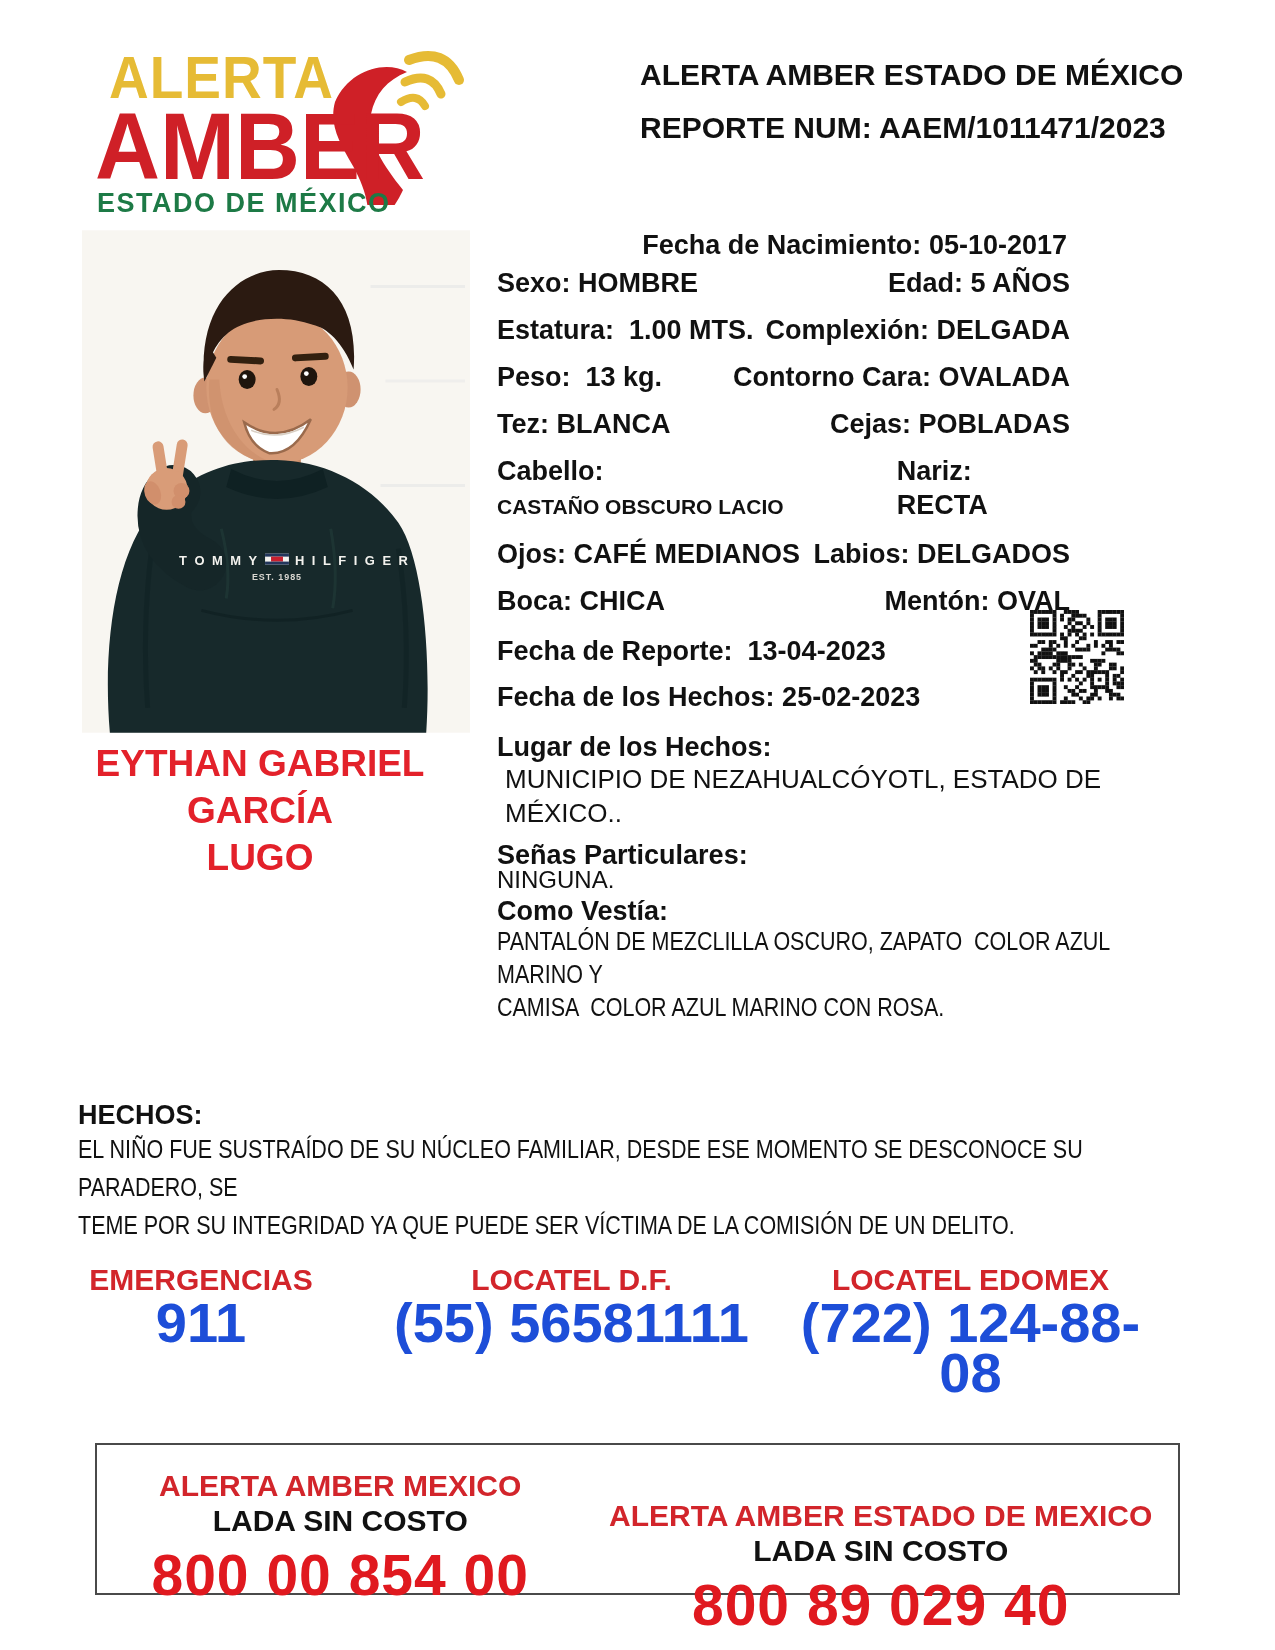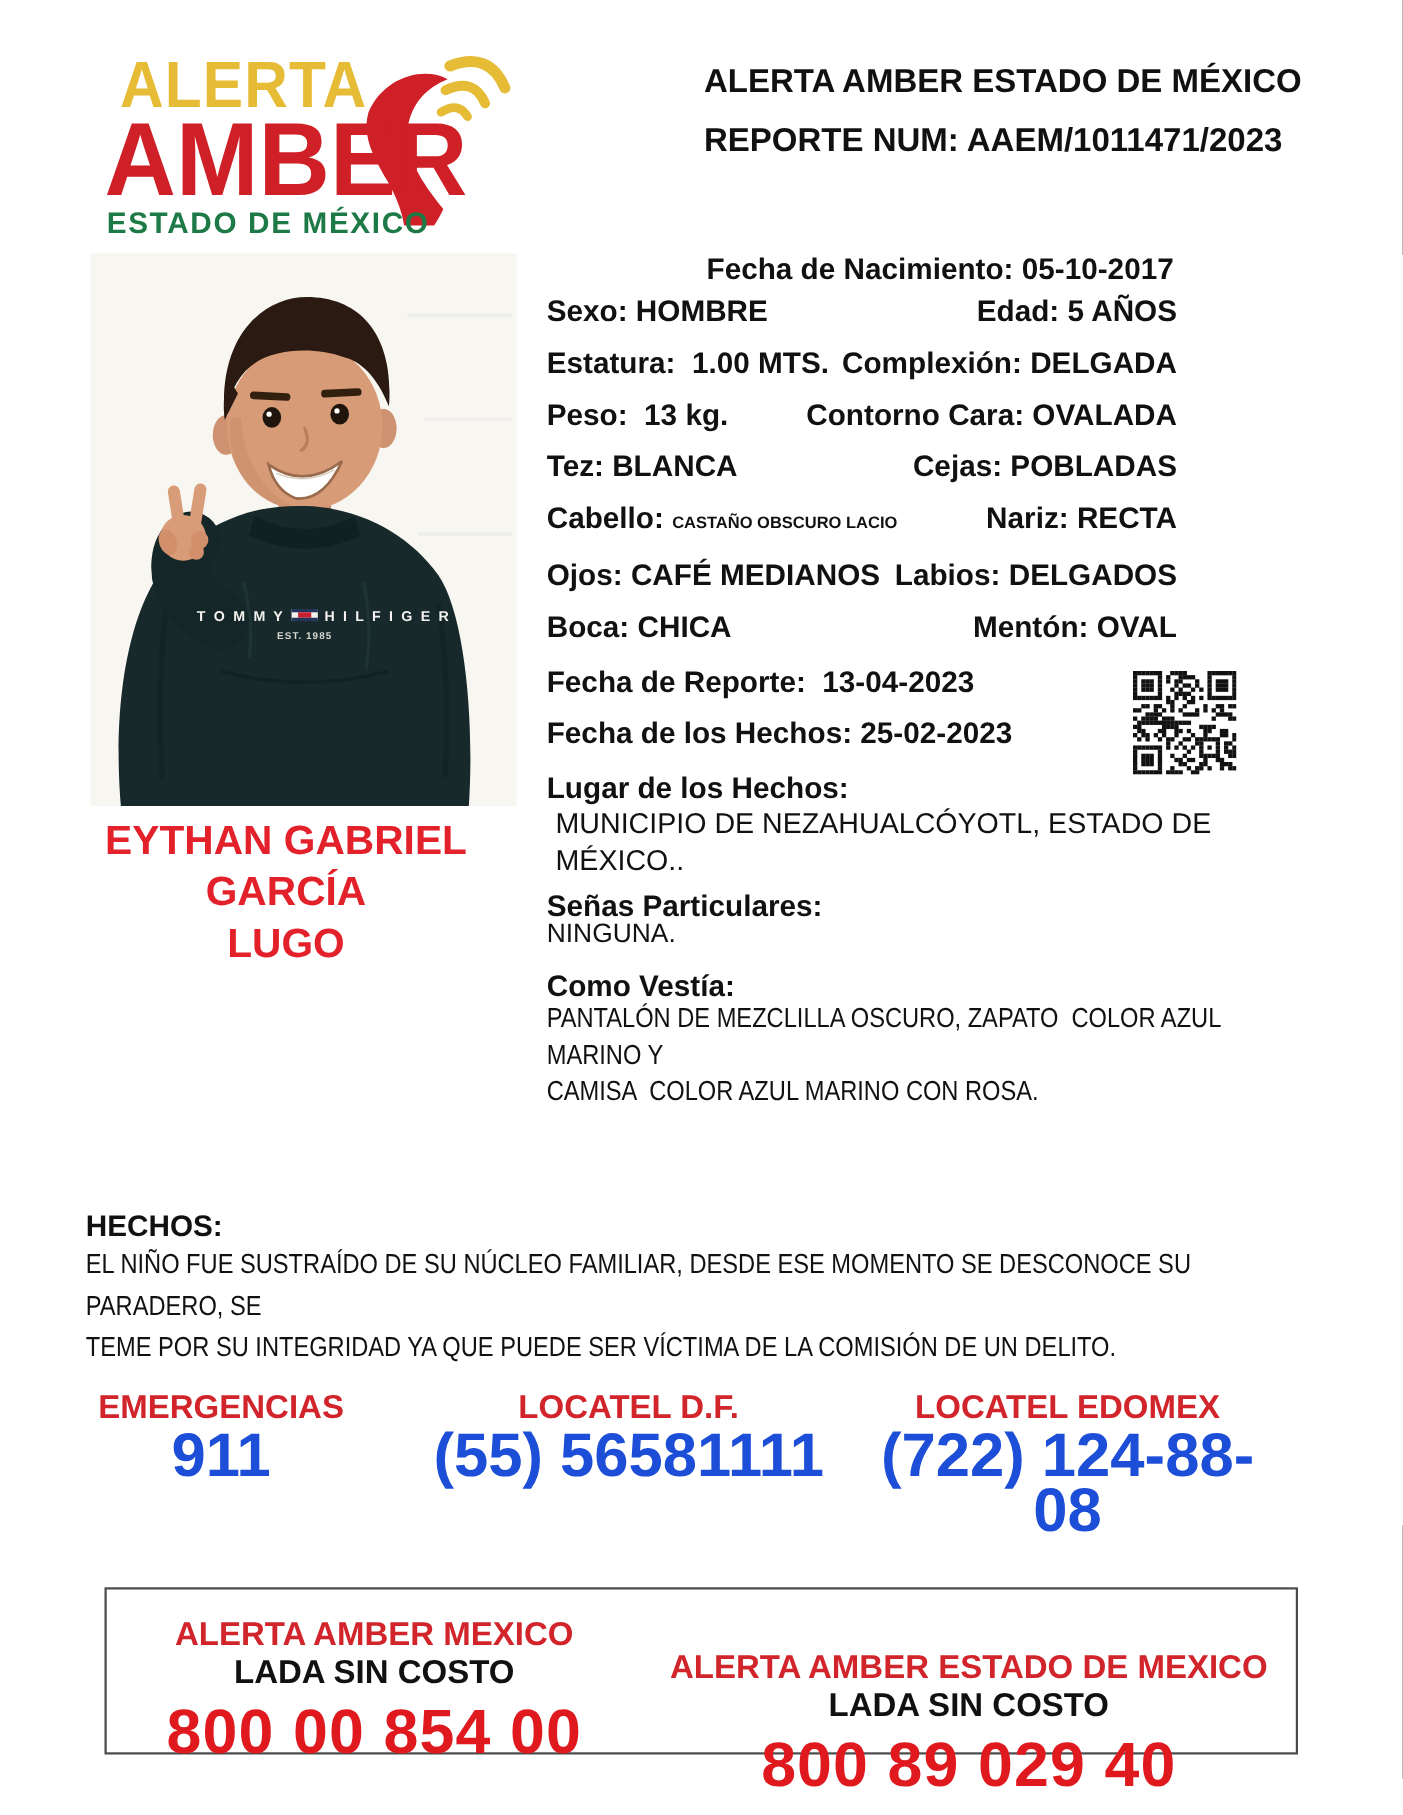--- a/index.html
+++ b/index.html
@@ -26,23 +26,23 @@
   .child-name{position:absolute;left:30px;top:740px;width:460px;text-align:center;
               color:#e3212a;font-weight:bold;font-size:37px;line-height:47px;white-space:pre-line;}
 
   
   .details{position:absolute;left:497px;top:228px;width:683px;}
   .birth{text-align:right;padding-right:113px;font-weight:bold;font-size:27px;line-height:34px;}
   .drow{display:flex;justify-content:space-between;padding-right:110px;
         font-weight:bold;font-size:27px;line-height:34px;margin-top:13px;}
   .drow.first{margin-top:4px;}
   .cell span{white-space:nowrap;}
-  .val-sm{font-size:15px;}
+  .val-sm{font-size:21px;}
   .dline{font-weight:bold;font-size:27px;line-height:34px;}
-  .m16{margin-top:16px;} .m12{margin-top:12px;} .m8{margin-top:8px;} .m4{margin-top:16px;}
+  .m16{margin-top:16px;} .m12{margin-top:12px;} .m8{margin-top:8px;} .m4{margin-top:0;}
   .place-value{font-size:26px;line-height:34px;margin-top:-2px;padding-left:8px;}
   .marks-value{font-size:24px;line-height:28px;margin-top:-6px;}
   .clothing-value{font-size:25px;line-height:33px;margin-top:-3px;white-space:pre-wrap;
                   transform:scaleX(0.86);transform-origin:0 0;width:116%;}
   .qr{position:absolute;left:533px;top:382px;width:94px;height:94px;}
 
   
   .hechos{position:absolute;left:78px;top:1100px;width:1120px;}
   .hechos-label{font-weight:bold;font-size:27px;line-height:30px;}
   .hechos-text{font-size:25px;line-height:38px;margin-top:0;white-space:pre-line;

